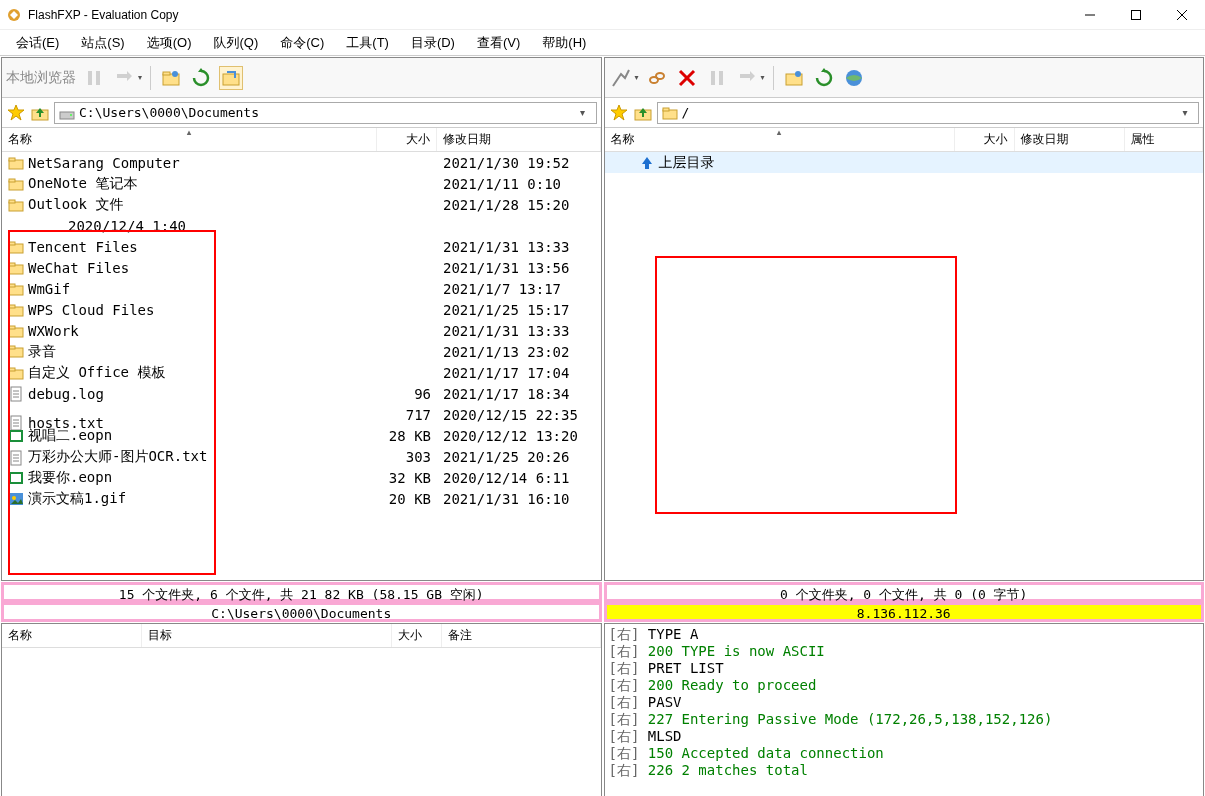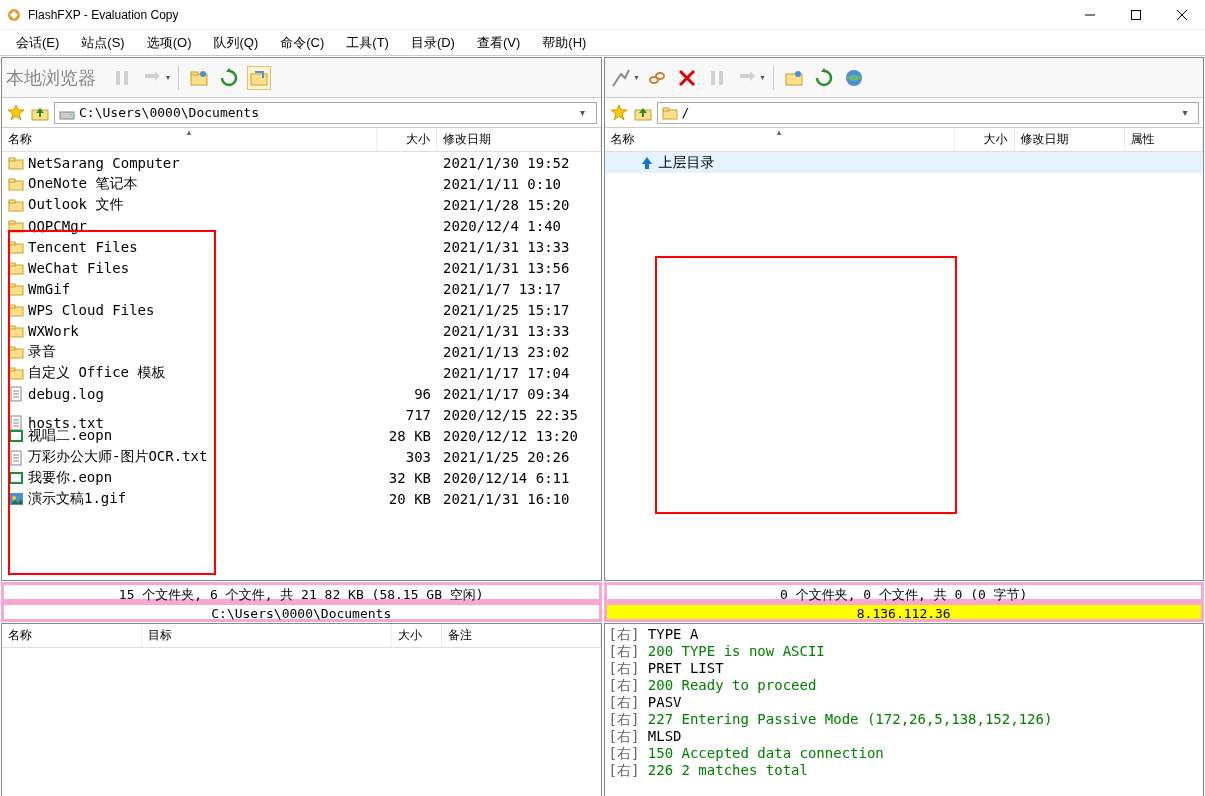--- a/index.html
+++ b/index.html
@@ -7,21 +7,21 @@
 .titlebar { height: 30px; display: flex; align-items: center; padding: 0 0 0 6px; background: #fff; border-bottom: 1px solid #eee; }
 .titlebar-icon { width: 16px; height: 16px; margin-right: 6px; }
 .titlebar-title { flex: 1; font-size: 12px; }
 .win-controls { display: flex; }
 .win-btn { width: 46px; height: 30px; display: flex; align-items: center; justify-content: center; cursor: pointer; }
 .menubar { height: 26px; display: flex; align-items: center; padding: 0 6px; gap: 2px; background: #fff; border-bottom: 1px solid #ccc; }
 .menu-item { padding: 3px 10px; cursor: pointer; font-size: 13px; }
 .main-split { display: flex; height: 526px; }
 .pane { flex: 1; display: flex; flex-direction: column; border: 1px solid #888; margin: 1px; background: #fff; min-width:0; }
 .toolbar { height: 40px; display: flex; align-items: center; padding: 2px 4px; gap: 6px; border-bottom: 1px solid #ccc; background: #f8f8f8; }
-.tb-label { color: #888; font-size: 18px; margin-right: 8px; }
+.tb-label { color: #888; font-size: 14px; margin-right: 0; }
 .tb-icon { width: 24px; height: 24px; display: flex; align-items: center; justify-content: center; cursor: pointer; }
 .tb-icon.disabled { opacity: 0.35; cursor: default; }
 .tb-sep { width: 1px; height: 24px; background: #ccc; margin: 0 2px; }
 .tb-drop { font-size: 8px; color: #555; margin-left: -4px; }
 .pathbar { height: 30px; display: flex; align-items: center; padding: 2px 4px; gap: 4px; border-bottom: 1px solid #ccc; }
 .path-icon { width: 20px; height: 20px; display: flex; align-items: center; justify-content: center; cursor: pointer; }
 .path-input-wrap { flex: 1; display: flex; align-items: center; border: 1px solid #aaa; height: 22px; background: #fff; padding: 0 4px; }
 .path-input-wrap .drive-icon { width: 16px; height: 16px; margin-right: 4px; }
 .path-input { flex: 1; border: none; outline: none; font-family: "SimSun", monospace; font-size: 13px; }
 .path-dd { width: 18px; text-align: center; cursor: pointer; font-size: 10px; color: #555; }
@@ -194,29 +194,20 @@
                 <rect x="1" y="5" width="14" height="9" fill="#ffe08a" stroke="#c9a030"></rect>
                 <rect x="1" y="3" width="6" height="3" fill="#ffe08a" stroke="#c9a030"></rect>
               </svg>
             </span>
             <span>Outlook 文件</span>
           </div>
           <div class="cell" style="width:60px;text-align:right;"></div>
           <div class="cell" style="flex:1;">2021/1/28 15:20</div>
         </div>
         <div class="row">
-          <div class="cell" style="width:375px;display:flex;align-items:center;">
-            <span class="file-icon">
-              <svg width="16" height="16">
-                <rect x="1" y="5" width="14" height="9" fill="#ffe08a" stroke="#c9a030"></rect>
-                <rect x="1" y="3" width="6" height="3" fill="#ffe08a" stroke="#c9a030"></rect>
-              </svg>
-            </span>
-            <span>QQPCMgr</span>
-          </div>
           <div class="cell" style="width:60px;text-align:right;"></div>
           <div class="cell" style="flex:1;">2020/12/4 1:40</div>
         </div>
         <div class="row">
           <div class="cell" style="width:375px;display:flex;align-items:center;">
             <span class="file-icon">
               <svg width="16" height="16">
                 <rect x="1" y="5" width="14" height="9" fill="#ffe08a" stroke="#c9a030"></rect>
                 <rect x="1" y="3" width="6" height="3" fill="#ffe08a" stroke="#c9a030"></rect>
               </svg>
@@ -272,21 +263,21 @@
                 <rect x="1" y="5" width="14" height="9" fill="#ffe08a" stroke="#c9a030"></rect>
                 <rect x="1" y="3" width="6" height="3" fill="#ffe08a" stroke="#c9a030"></rect>
               </svg>
             </span>
             <span>WXWork</span>
           </div>
           <div class="cell" style="width:60px;text-align:right;"></div>
           <div class="cell" style="flex:1;">2021/1/31 13:33</div>
         </div>
         <div class="row">
-          <div class="cell" style="width:375px;display:flex;align-items:center;">
+          <div class="cell" style="width:375px;display:flex;">
             <span class="file-icon">
               <svg width="16" height="16">
                 <rect x="1" y="5" width="14" height="9" fill="#ffe08a" stroke="#c9a030"></rect>
                 <rect x="1" y="3" width="6" height="3" fill="#ffe08a" stroke="#c9a030"></rect>
               </svg>
             </span>
             <span>录音</span>
           </div>
           <div class="cell" style="width:60px;text-align:right;"></div>
           <div class="cell" style="flex:1;">2021/1/13 23:02</div>
@@ -310,21 +301,21 @@
               <svg width="16" height="16">
                 <rect x="3" y="1" width="10" height="14" fill="#fff" stroke="#888"></rect>
                 <line x1="5" y1="5" x2="11" y2="5" stroke="#888"></line>
                 <line x1="5" y1="8" x2="11" y2="8" stroke="#888"></line>
                 <line x1="5" y1="11" x2="11" y2="11" stroke="#888"></line>
               </svg>
             </span>
             <span>debug.log</span>
           </div>
           <div class="cell" style="width:60px;text-align:right;">96</div>
-          <div class="cell" style="flex:1;">2021/1/17 09:34</div>
+          <div class="cell" style="flex:1;">2021/1/17 18:34</div>
         </div>
         <div class="row">
           <div class="cell" style="width:375px;display:flex;align-items:center;margin-top:16px;">
             <span class="file-icon">
               <svg width="16" height="16">
                 <rect x="3" y="1" width="10" height="14" fill="#fff" stroke="#888"></rect>
                 <line x1="5" y1="5" x2="11" y2="5" stroke="#888"></line>
                 <line x1="5" y1="8" x2="11" y2="8" stroke="#888"></line>
                 <line x1="5" y1="11" x2="11" y2="11" stroke="#888"></line>
               </svg>

